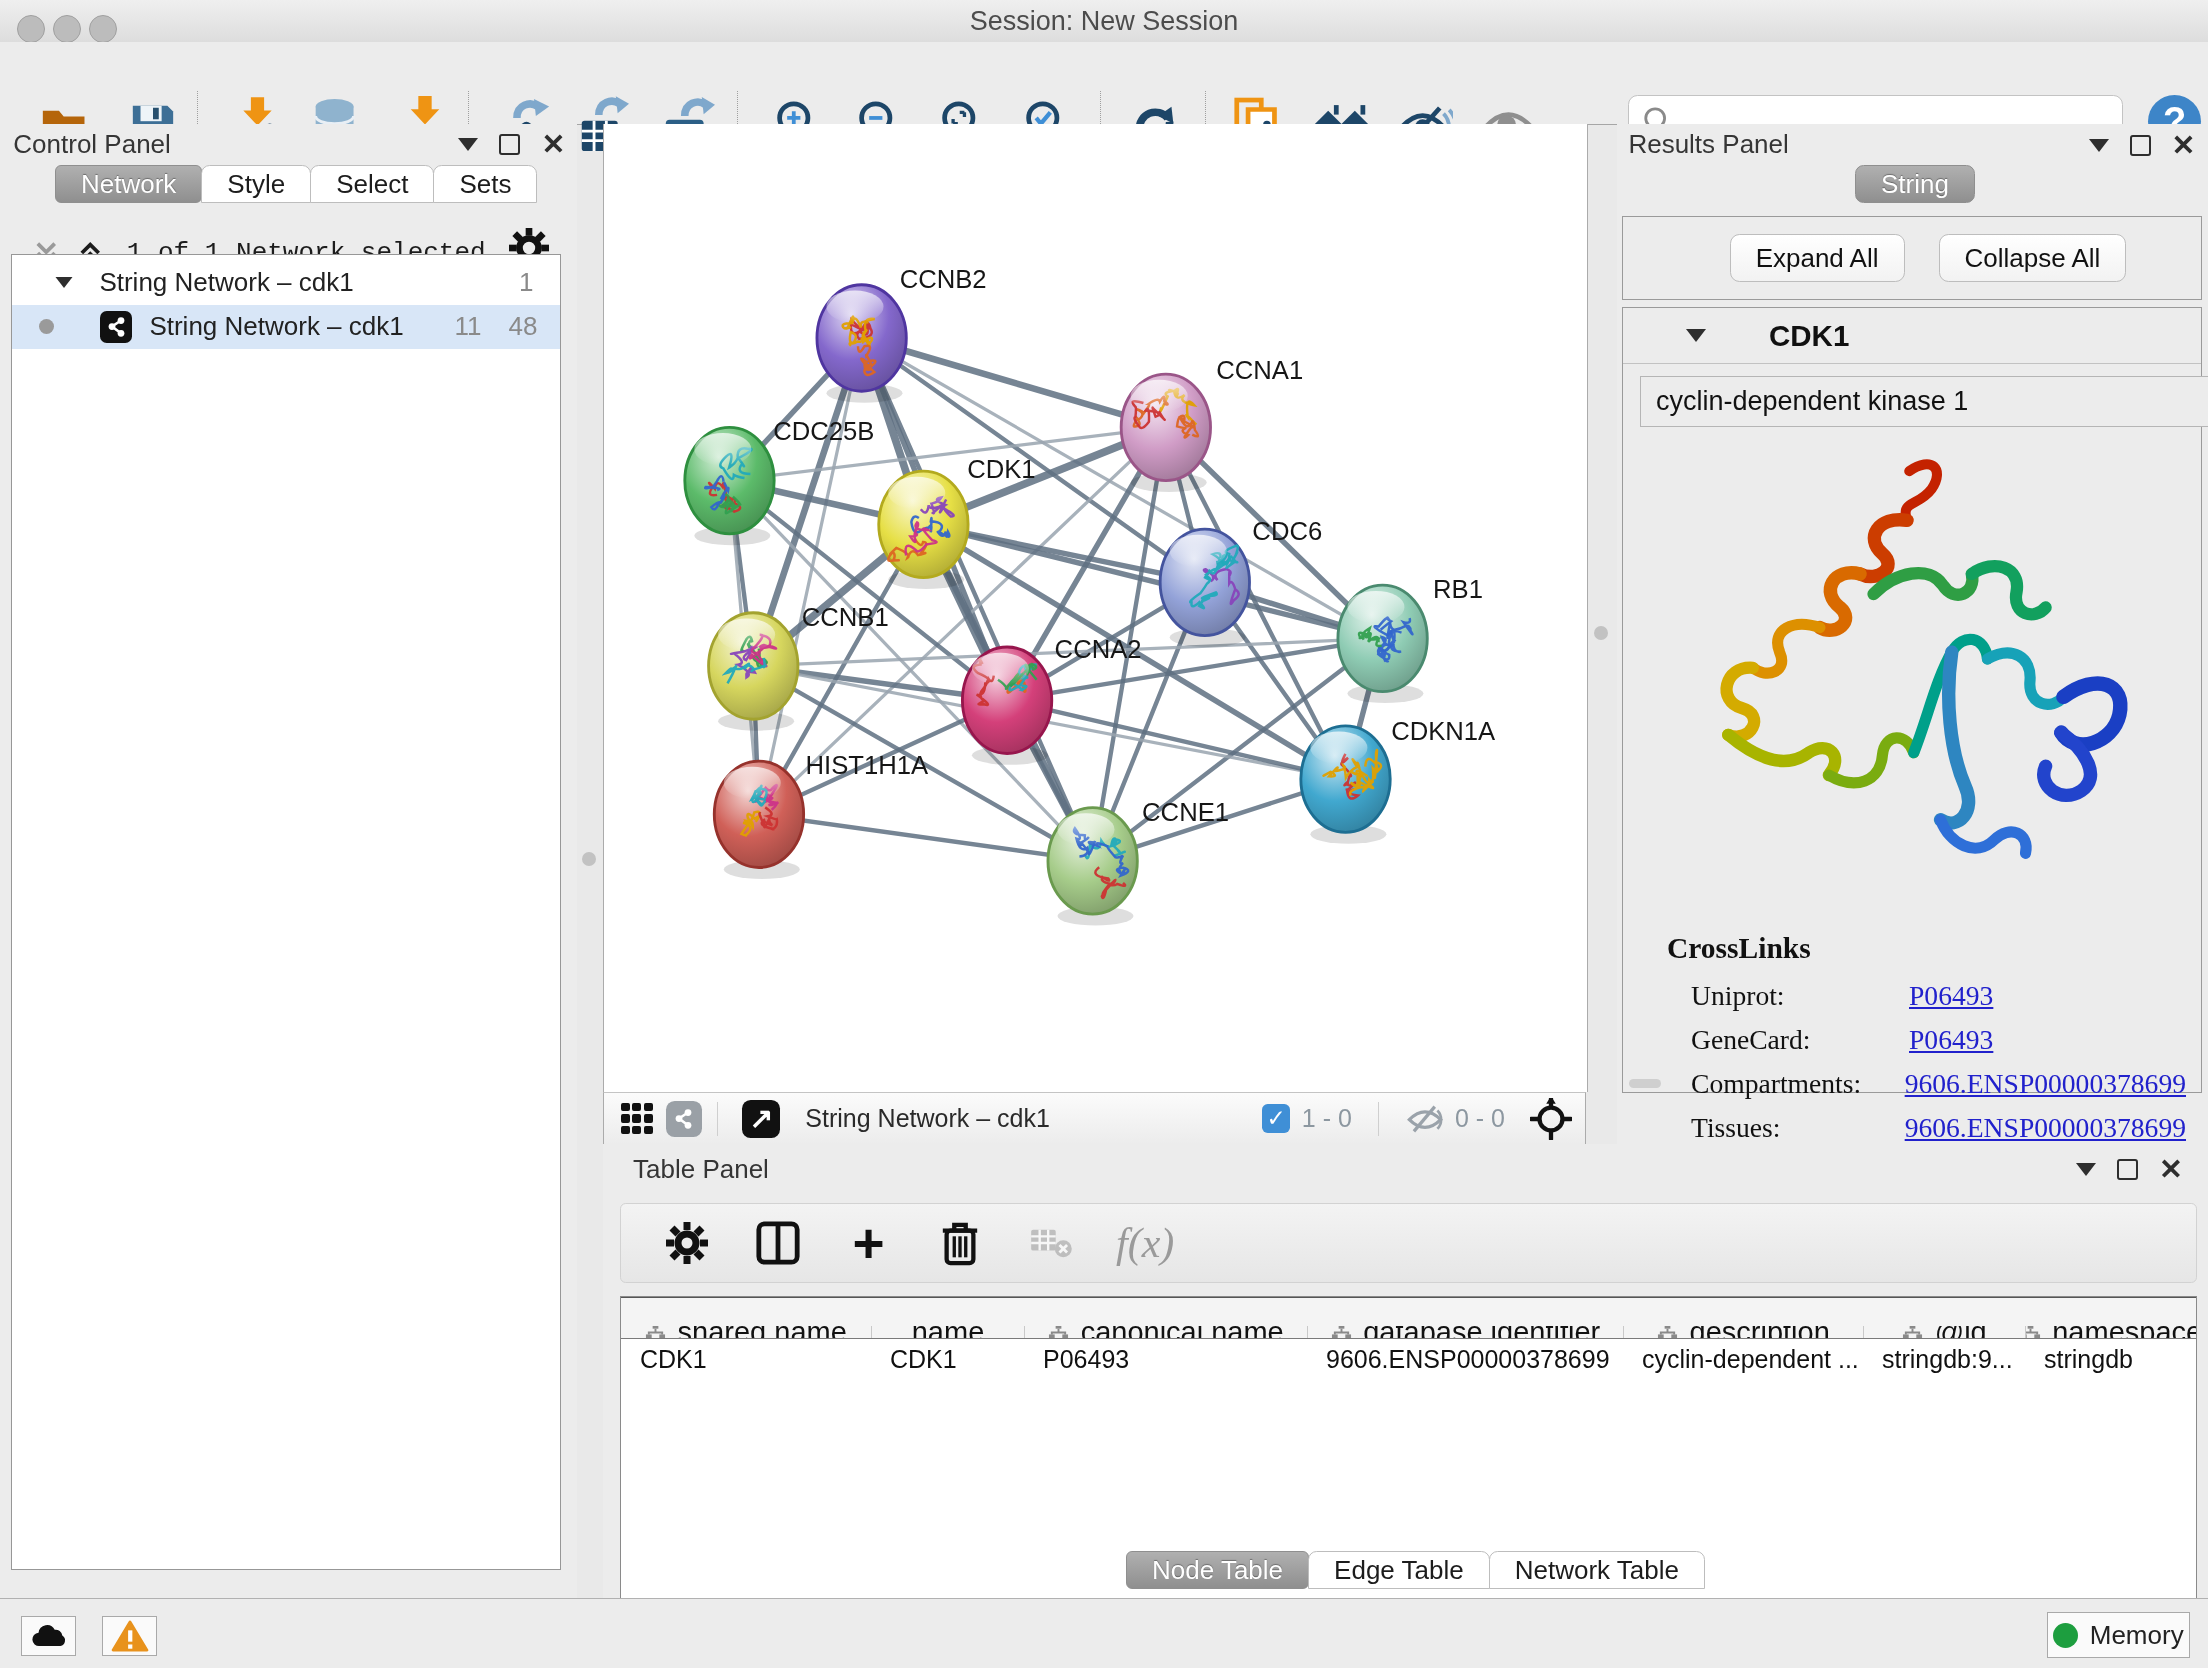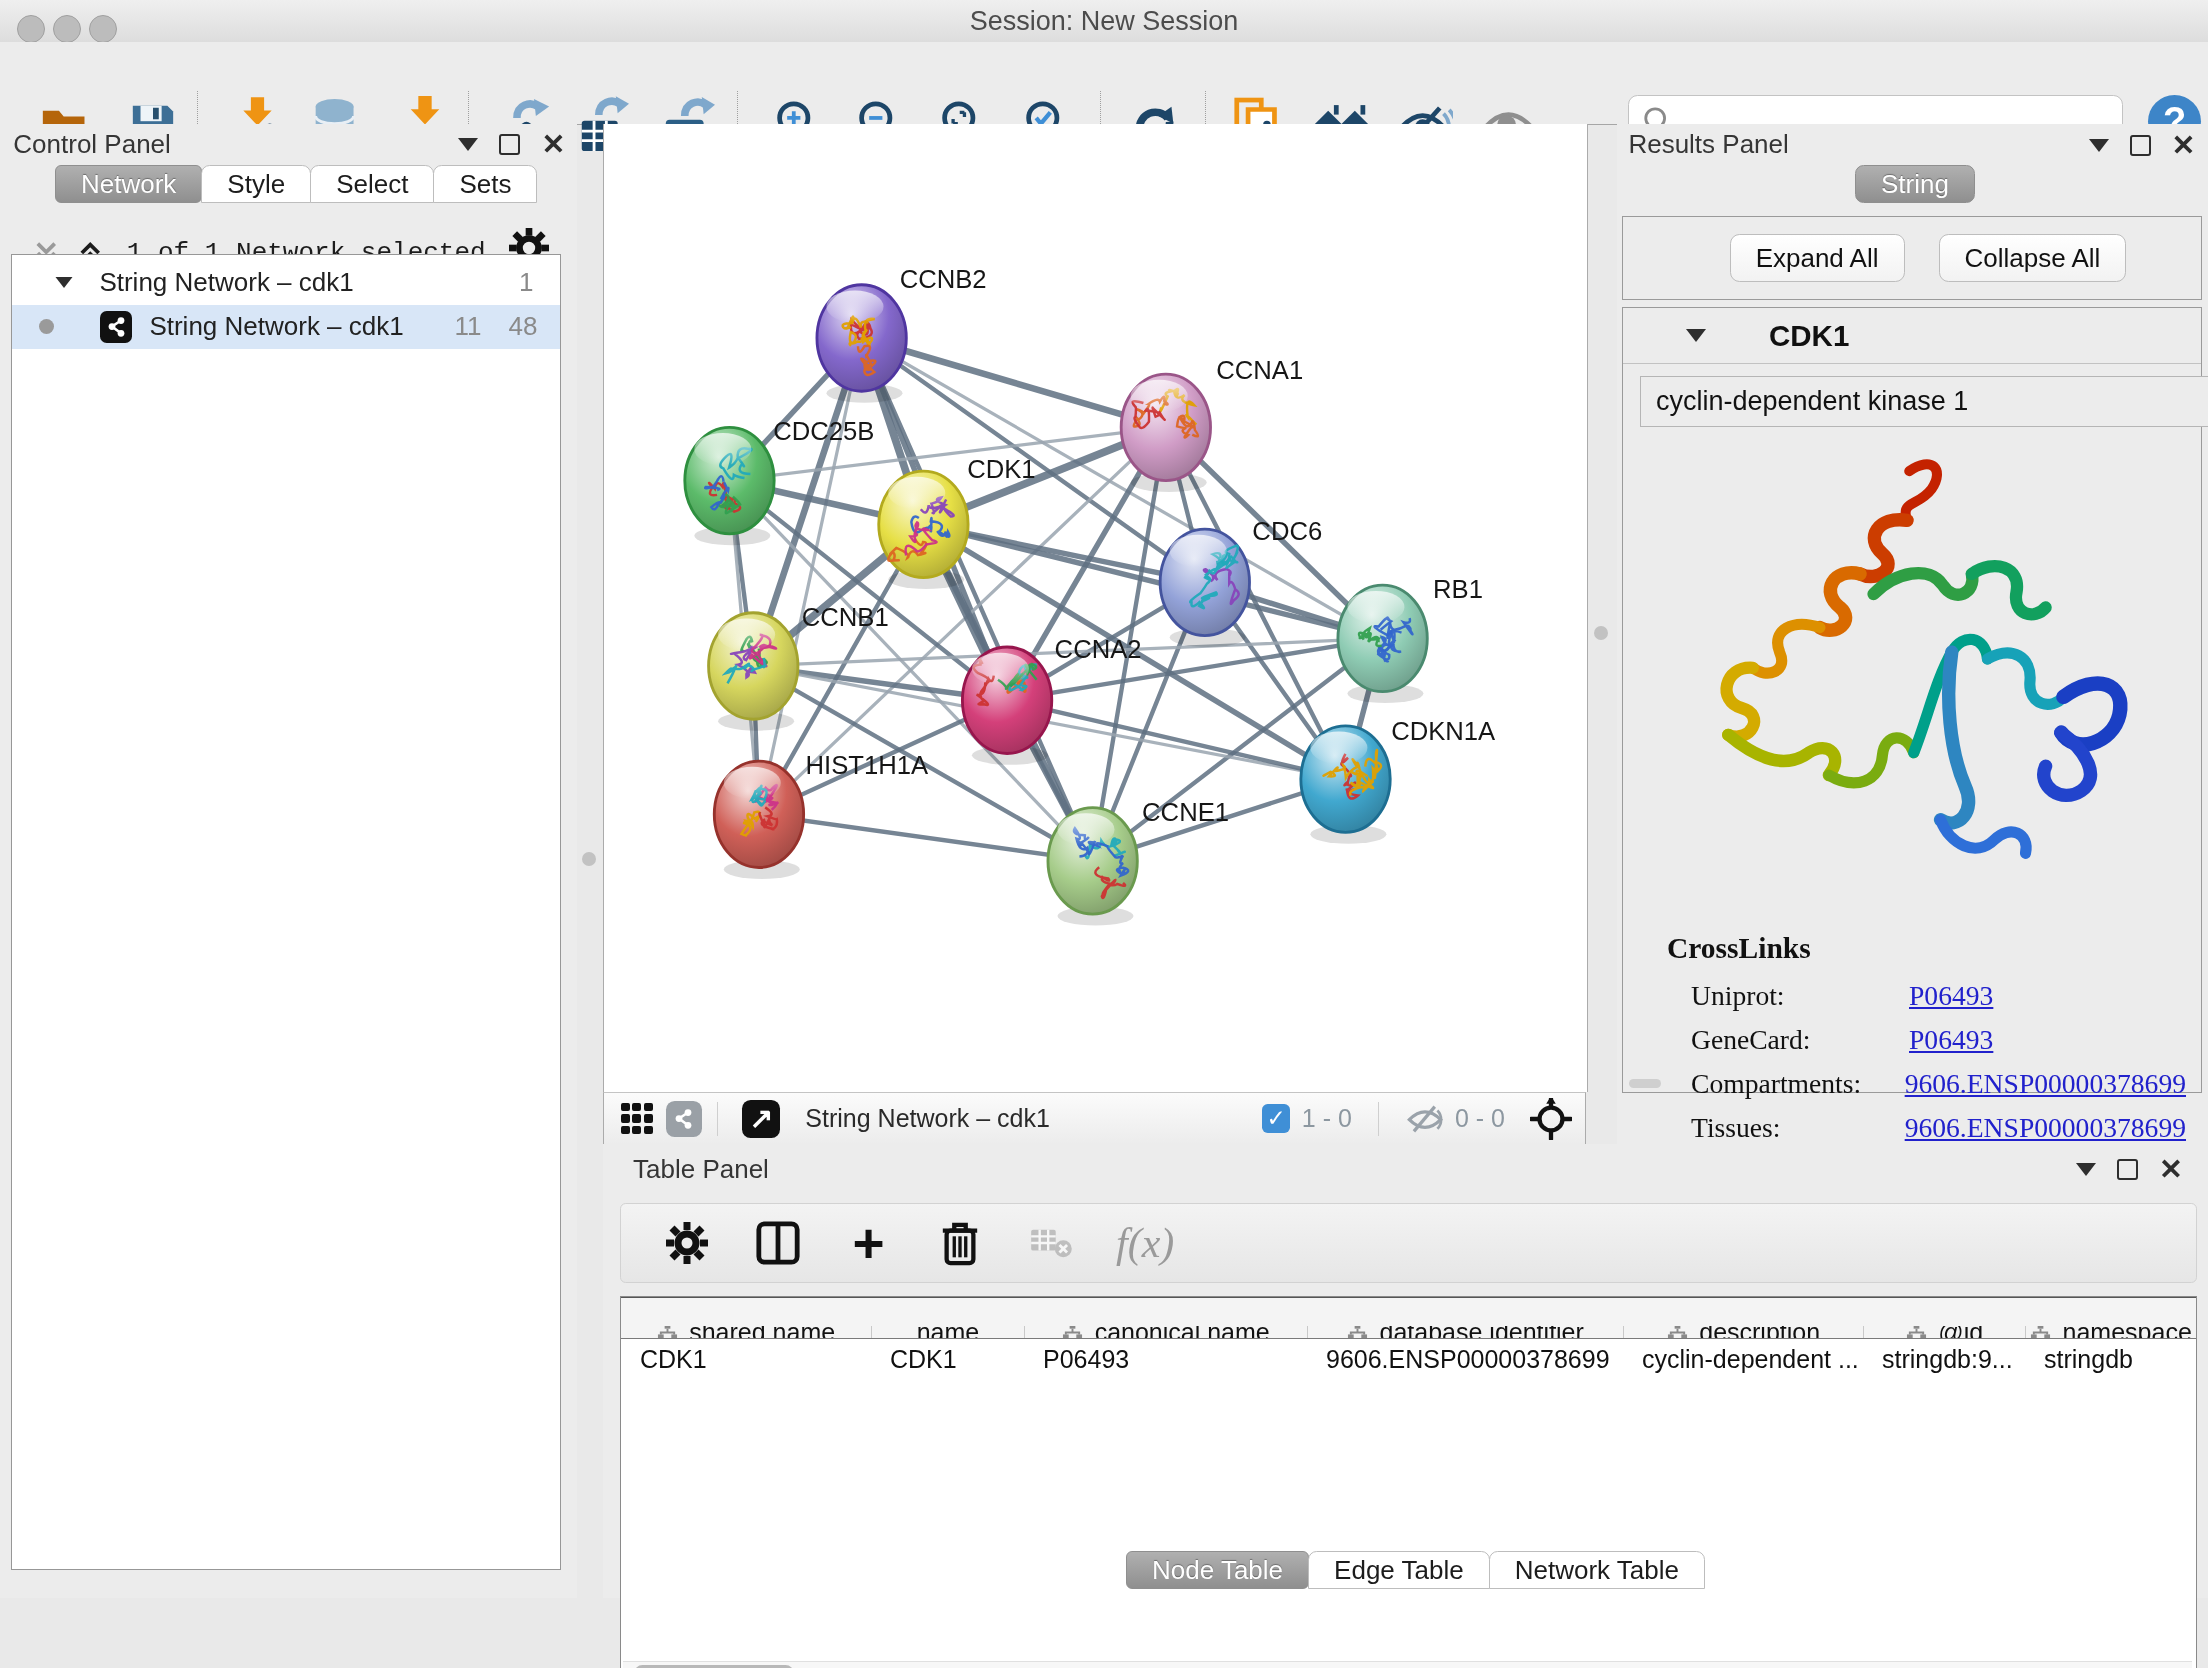--- a/index.html
+++ b/index.html
@@ -96,21 +96,21 @@
   
   .table-panel{left:603px;top:1144px;width:1605px;height:454px;background:#ececec;}
   .tp-toolbar{position:absolute;left:17px;top:59px;width:1577px;height:80px;
       background:linear-gradient(#f3f3f3,#e6e6e6);border:1px solid #d2d2d2;border-radius:5.7px;
       display:flex;align-items:center;box-sizing:border-box;}
   .tp-ic{margin-left:40px;display:flex;align-items:center;justify-content:center;width:51px;height:51px;}
   .thetable{position:absolute;left:17px;top:152px;width:1577px;height:392px;background:#fff;
       border:1.9px solid #8a8a8a;box-sizing:border-box;}
   .thead{display:flex;height:40px;background:#f4f4f4;border-bottom:1.9px solid #7a7a7a;
       border-top:1px solid #555;}
-  .th{display:flex;align-items:center;justify-content:center;font-size:25px;color:#111;
+  .th{display:flex;align-items:center;justify-content:center;font-size:29px;color:#111;
       border-left:1px solid #c9c9c9;box-sizing:border-box;gap:11.4px;overflow:hidden;white-space:nowrap;margin-top:28px;}
   .th:first-child{border-left:none;}
   .trow{display:flex;height:40px;}
   .td{display:flex;align-items:center;font-size:25px;color:#111;padding-left:19px;
       box-sizing:border-box;overflow:hidden;white-space:nowrap;}
   .hscroll{position:absolute;left:1.9px;bottom:1.9px;width:1569px;height:23px;background:#f7f7f7;
       border-top:1px solid #e0e0e0;}
   .hthumb{position:absolute;left:11.4px;top:2.9px;width:160px;height:17px;background:#b8b8b8;border-radius:8.6px;}
 
   
@@ -893,15 +893,37 @@
           <div class="hthumb"></div>
         </div>
     </div>
     <div class="tabrow" style="left:523px;top:407px;" id="tp-tabs">
         <span class="tab active">Node Table</span>
         <span class="tab">Edge Table</span>
         <span class="tab">Network Table</span>
       </div>
   </div>
 
+  <div class="abs statusbar">
+    <div class="sq-btn" style="left:21px;">
+      <span>
+        <svg width="38" height="27" viewBox="0 0 40 28">
+          <path d="M10 24 a7 7 0 0 1 -1 -14 a9 9 0 0 1 17 -3 a7 7 0 0 1 8 6 a6 6 0 0 1 -2 11 z" fill="#111"></path>
+        </svg>
+        </span>
+    </div>
+    <div class="sq-btn" style="left:102px;">
+      <span>
+        <svg width="38" height="32" viewBox="0 0 40 34">
+          <polygon points="20,2 38,32 2,32" fill="#e8921c" stroke="#e8921c" stroke-width="3" stroke-linejoin="round"></polygon>
+          <rect x="18" y="11" width="4.5" height="12" fill="#fff"></rect>
+          <rect x="18" y="26" width="4.5" height="4.5" fill="#fff"></rect>
+        </svg>
+        </span>
+    </div>
+    <div class="memory-btn">
+      <span class="memdot"></span>
+      <span>Memory</span>
+    </div>
+  </div>
 
 </div>
 
 
 </body></html>

